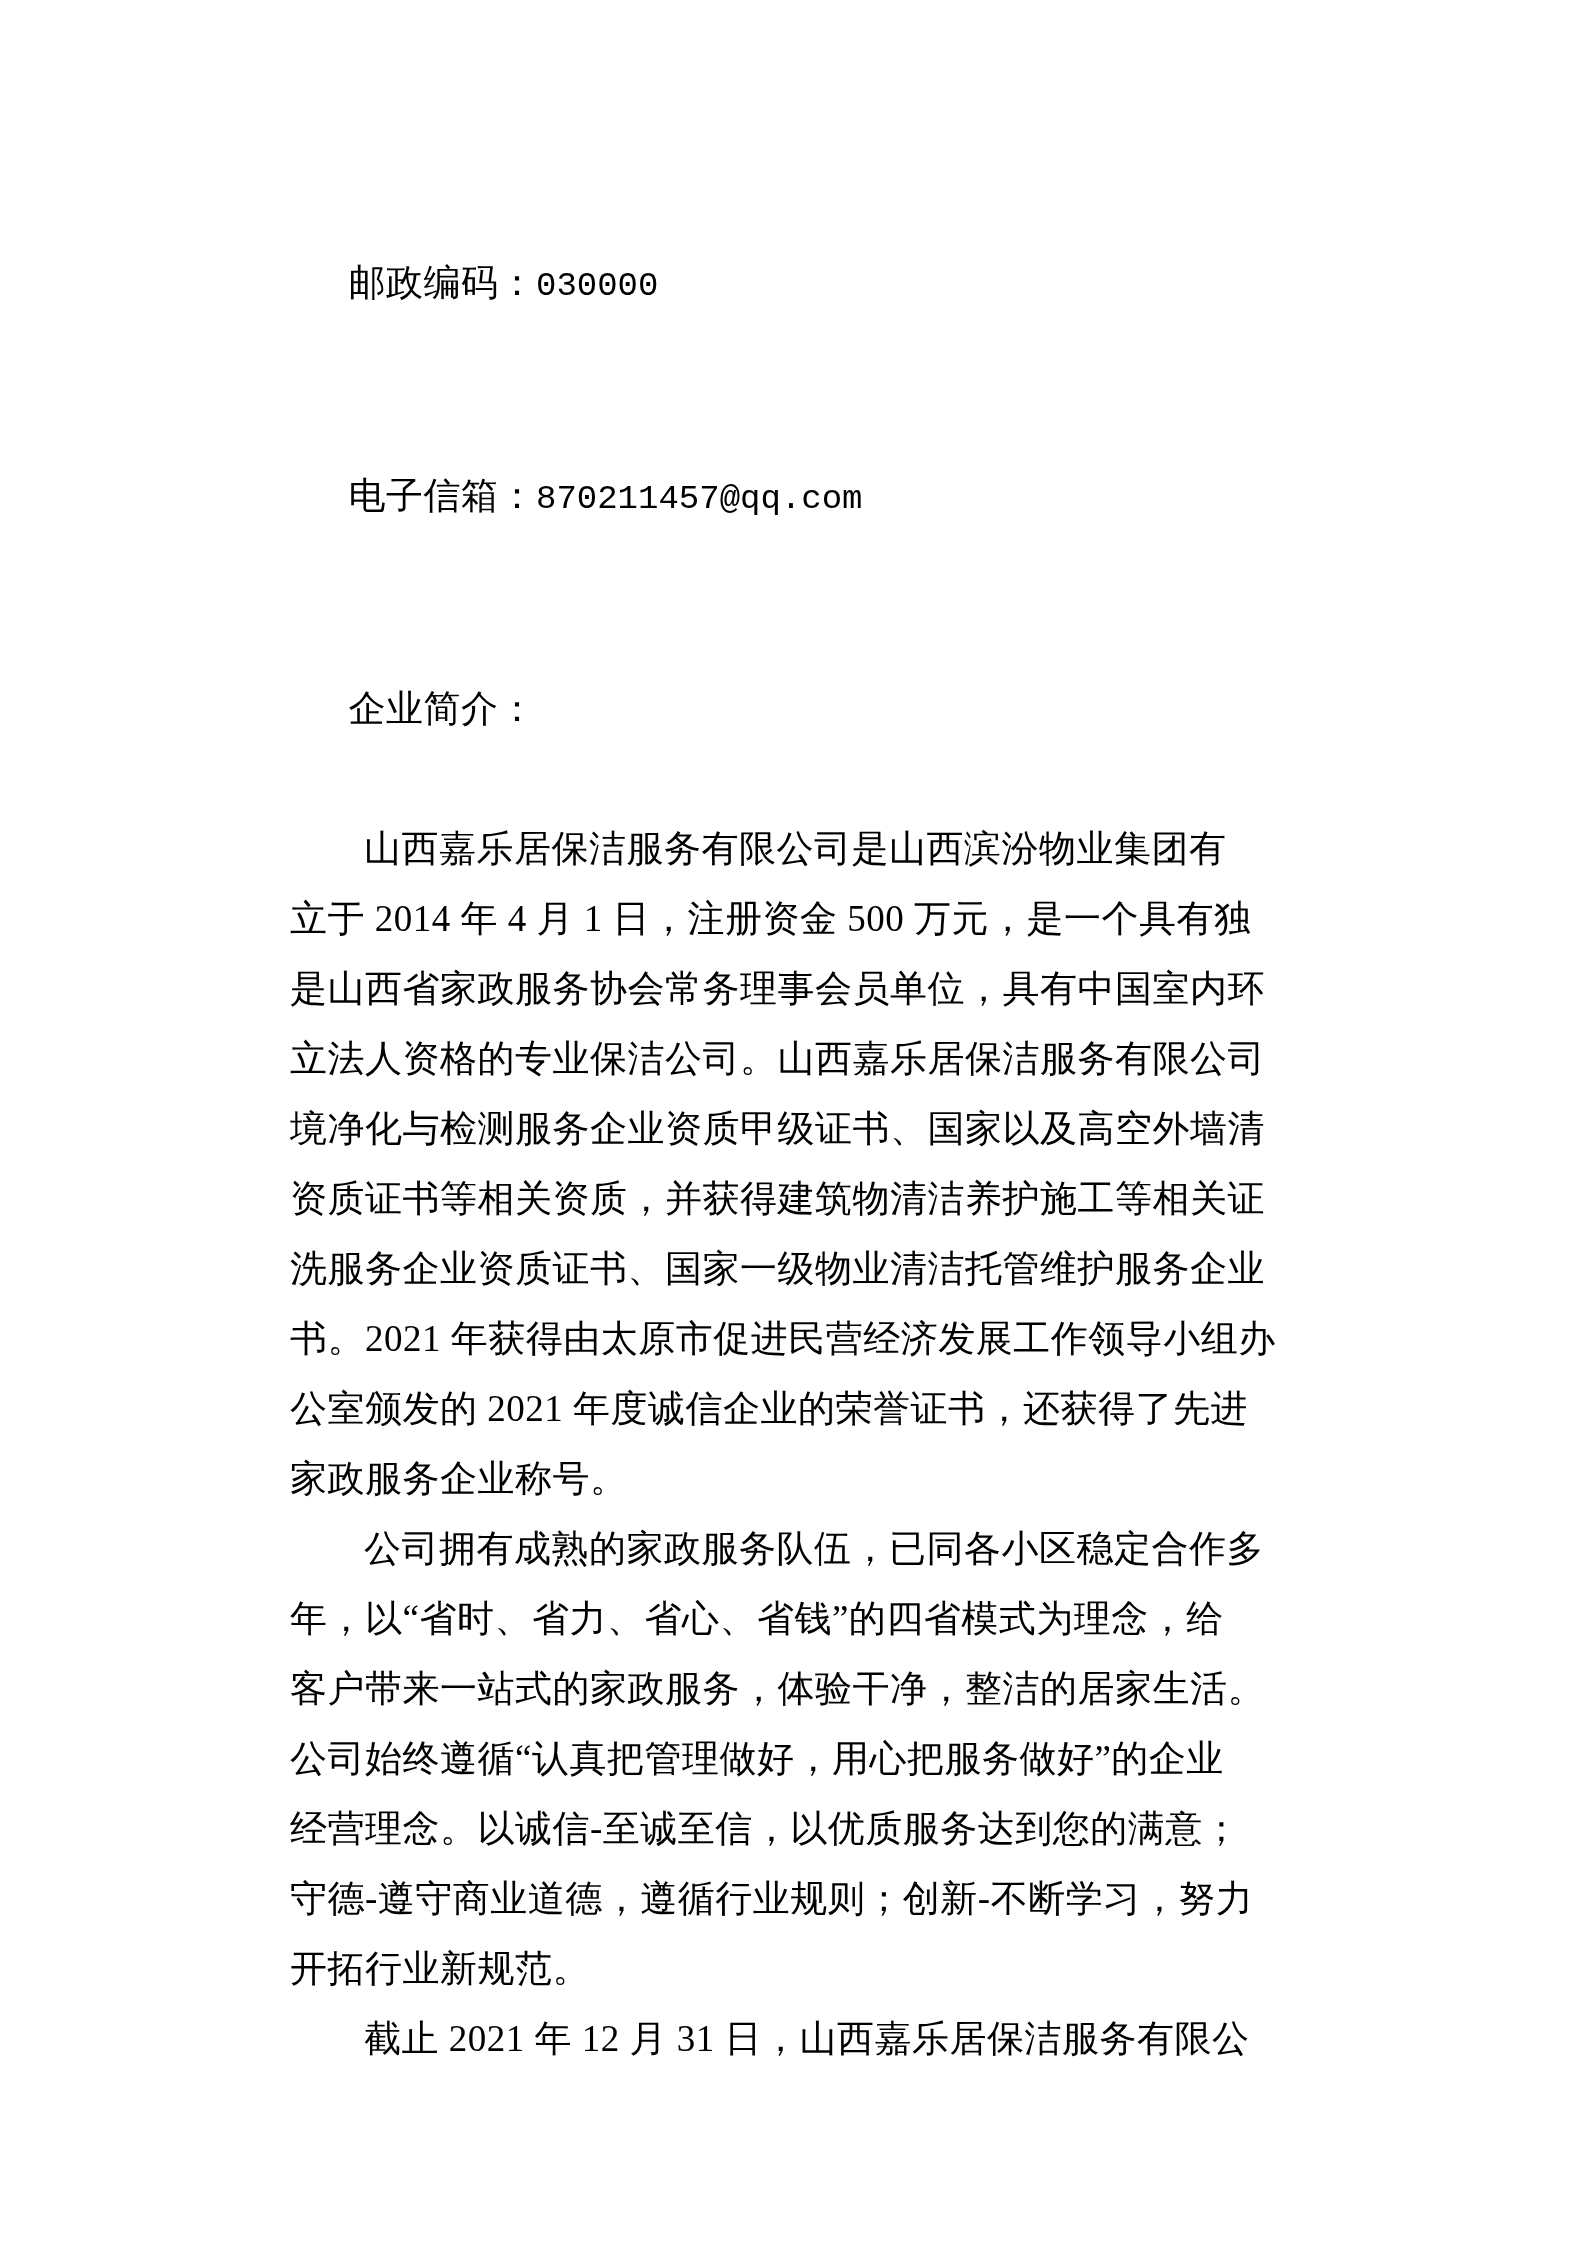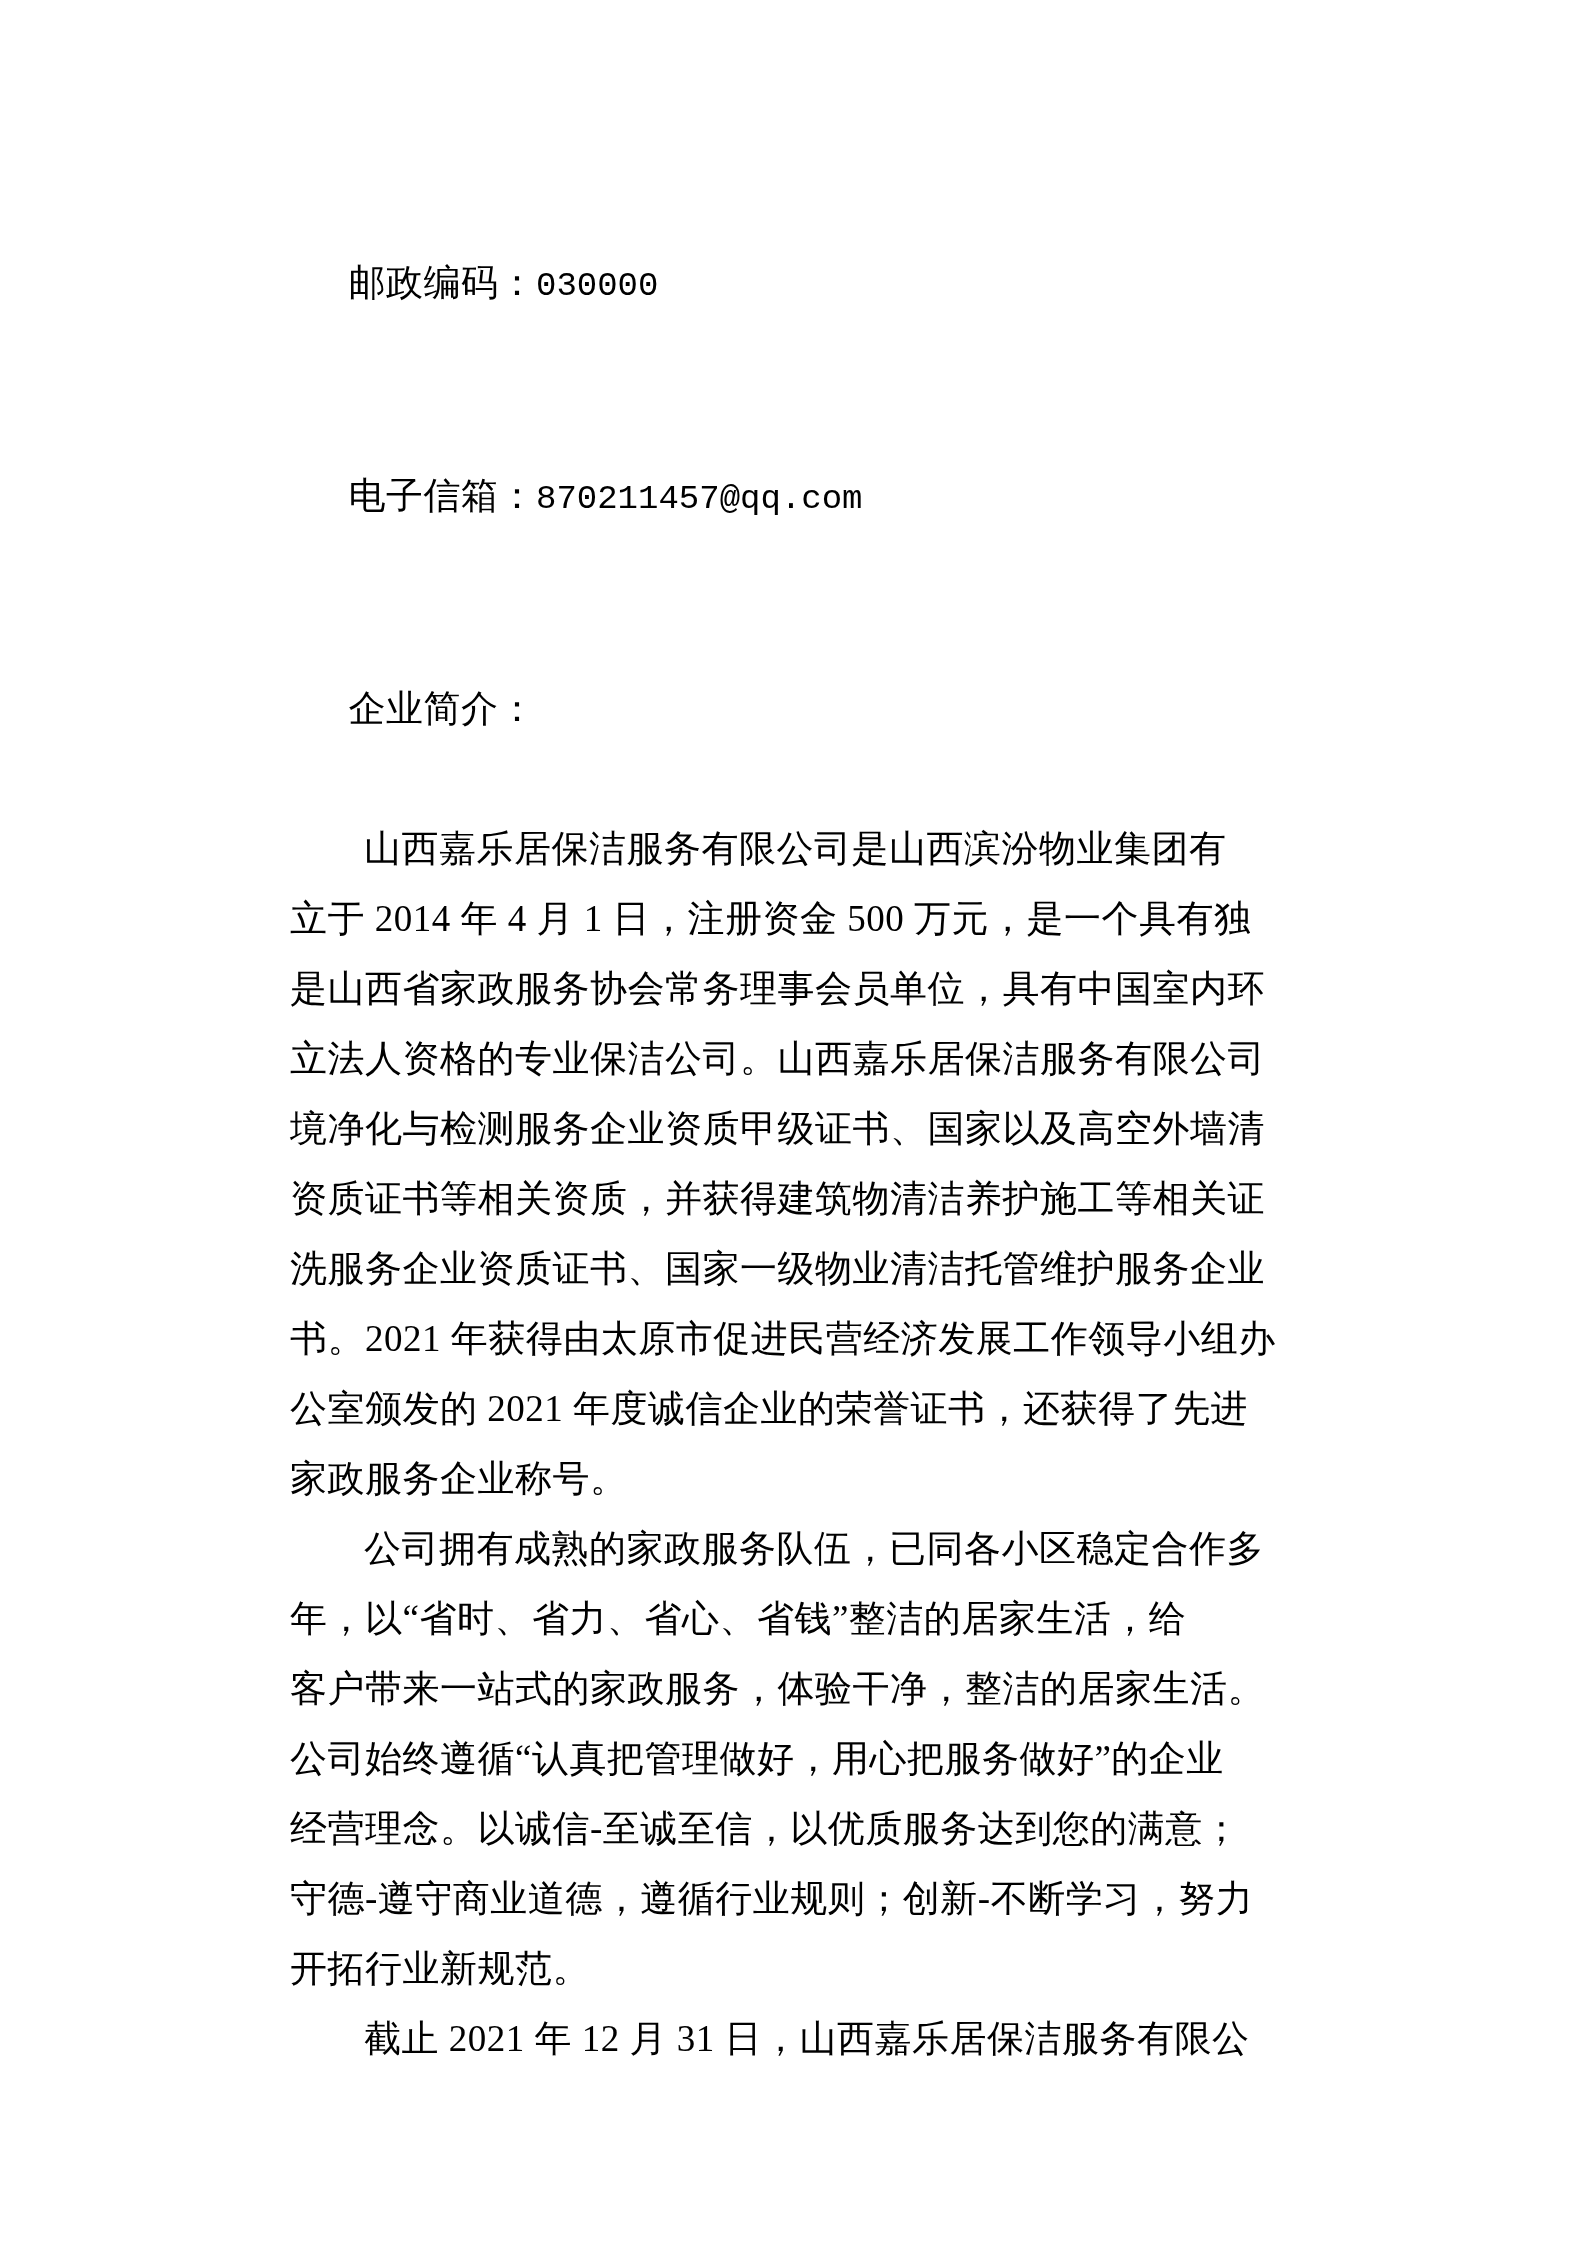--- a/index.html
+++ b/index.html
@@ -74,21 +74,21 @@
       <div class="line"><span>境净化与检测服务企业资质甲级证书、国家以及高空外墙清</span></div>
       <div class="line"><span>资质证书等相关资质，并获得建筑物清洁养护施工等相关证</span></div>
       <div class="line"><span>洗服务企业资质证书、国家一级物业清洁托管维护服务企业</span></div>
       <div class="line"><span>书。2021 年获得由太原市促进民营经济发展工作领导小组办</span></div>
       <div class="line"><span>公室颁发的 2021 年度诚信企业的荣誉证书，还获得了先进</span></div>
       <div class="line"><span>家政服务企业称号。</span></div>
     </div>
 
     <div class="para">
       <div class="line"><span style="display:inline-block;width:74px;"></span><span>公司拥有成熟的家政服务队伍，已同各小区稳定合作多</span></div>
-      <div class="line"><span>年，以“省时、省力、省心、省钱”整洁的居家生活，给</span></div>
+      <div class="line"><span>年，以“省时、省力、省心、省钱”的四省模式为理念，给</span></div>
       <div class="line"><span>客户带来一站式的家政服务，体验干净，整洁的居家生活。</span></div>
       <div class="line"><span>公司始终遵循“认真把管理做好，用心把服务做好”的企业</span></div>
       <div class="line"><span>经营理念。以诚信-至诚至信，以优质服务达到您的满意；</span></div>
       <div class="line"><span>守德-遵守商业道德，遵循行业规则；创新-不断学习，努力</span></div>
       <div class="line"><span>开拓行业新规范。</span></div>
     </div>
 
 
     <div class="para">
       <div class="line"><span style="display:inline-block;width:74px;"></span><span>截止 2021 年 12 月 31 日，山西嘉乐居保洁服务有限公</span></div>

